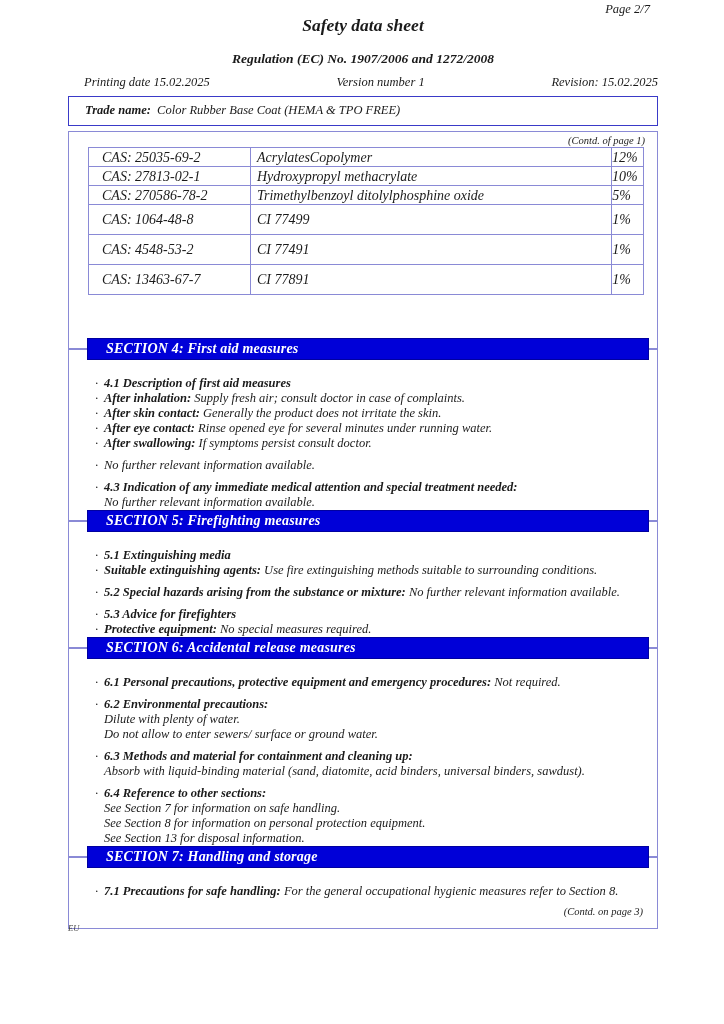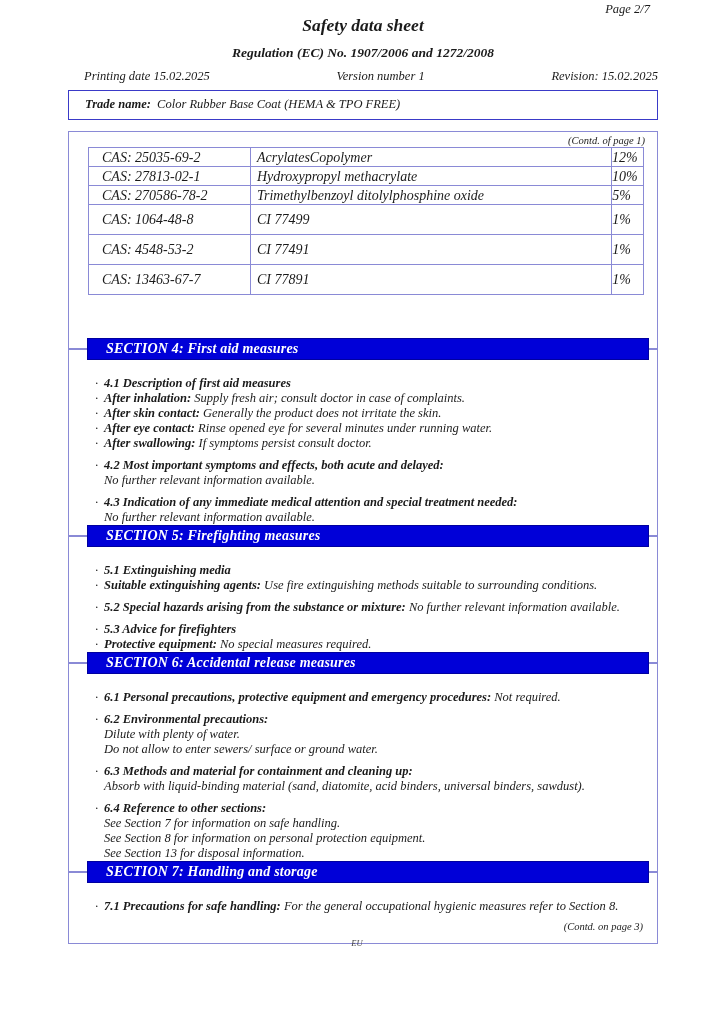--- a/index.html
+++ b/index.html
@@ -13,26 +13,26 @@
   html,body{background:#fff;}
   .page{
     width:724px;height:1024px;position:relative;overflow:hidden;
     background:#fff;color:var(--ink);
     font-family:"Liberation Serif","DejaVu Serif",serif;
     font-style:italic;font-size:12.5px;line-height:15px;
   }
   .inner{position:absolute;left:68px;top:2px;width:590px;}
   .pageno{text-align:right;padding-right:8px;font-size:12.5px;}
   .title{text-align:center;font-weight:bold;font-size:17.5px;margin-top:1px;}
-  .subtitle{text-align:center;font-weight:bold;font-size:13.5px;margin-top:12px;}
+  .subtitle{text-align:center;font-weight:bold;font-size:13.5px;margin-top:18px;}
   .metarow{display:flex;justify-content:space-between;margin-top:9px;padding-left:16px;font-size:12.5px;}
   .metarow .m{white-space:nowrap;}
   .tradebox{border:1px solid var(--trade-border);margin-top:6px;padding:6px 10px 7px 16px;}
   .tradebox .b{font-weight:bold;}
-  .tablebox{border:1px solid var(--box-border);margin-top:11px;height:218px;padding-top:3px;}
+  .tablebox{border:1px solid var(--box-border);margin-top:5px;height:218px;padding-top:3px;}
   .contd-of{text-align:right;font-size:10.5px;line-height:12px;padding-right:12px;}
   table.subst{border-collapse:collapse;margin-left:19px;width:555px;table-layout:fixed;}
   table.subst td{border:1px solid var(--box-border);font-size:14px;vertical-align:middle;overflow:hidden;white-space:nowrap;}
   table.subst td.cas{width:162px;padding-left:13px;}
   table.subst td.name{width:361px;padding-left:6px;}
   table.subst td.pct{width:32px;text-align:right;padding-right:12px;}
   table.subst tr{height:19px;}
   table.subst tr:nth-child(n+4){height:30px;}
   .sections{}
   .section-box{border:1px solid var(--box-border);position:relative;}
@@ -41,21 +41,21 @@
     margin:-12px 8px 0 18px;color:#fff;font-weight:bold;font-size:14px;
     padding:2px 0 0 18px;letter-spacing:0.2px;
   }
   .sec-content{padding:16px 12px 10px 35px;}
   .group{margin-bottom:7px;}
   .group:last-child{margin-bottom:0;}
   .line{position:relative;}
   .dot{position:absolute;left:-9px;top:0;}
   .b{font-weight:bold;}
   .contd-note{text-align:right;font-size:10.5px;line-height:12px;padding-right:2px;margin-top:1px;}
-  .eu{position:relative;text-align:center;font-size:8.5px;line-height:9px;margin-top:-5px;padding-right:12px;color:#444;}
+  .eu{position:relative;text-align:left;font-size:8.5px;line-height:9px;margin-top:-5px;padding-right:12px;color:#444;}
 </style>
 </head>
 <body>
 
 <div class="page">
   <div class="inner">
 
     <div class="pageno">Page 2/7</div>
     <div class="title">Safety data sheet</div>
     <div class="subtitle">Regulation (EC) No. 1907/2006 and 1272/2008</div>
@@ -114,21 +114,21 @@
           <div class="section-bar">SECTION 4: First aid measures</div>
           <div class="sec-content">
             <div class="group">
               <div class="line"><span class="dot">·</span><span class="b">4.1 Description of first aid measures</span></div>
               <div class="line"><span class="dot">·</span><span class="b">After inhalation:</span><span> Supply fresh air; consult doctor in case of complaints.</span></div>
               <div class="line"><span class="dot">·</span><span class="b">After skin contact:</span><span> Generally the product does not irritate the skin.</span></div>
               <div class="line"><span class="dot">·</span><span class="b">After eye contact:</span><span> Rinse opened eye for several minutes under running water.</span></div>
               <div class="line"><span class="dot">·</span><span class="b">After swallowing:</span><span> If symptoms persist consult doctor.</span></div>
             </div>
             <div class="group">
-              <div class="line"><span class="dot">·</span><span class="b">4.2 Most important symptoms and effects, both acute and delayed:</span></div>
+              <div class="line"><span class="dot">·</span></div>
               <div class="line"><span>No further relevant information available.</span></div>
             </div>
             <div class="group">
               <div class="line"><span class="dot">·</span><span class="b">4.3 Indication of any immediate medical attention and special treatment needed:</span></div>
               <div class="line"><span>No further relevant information available.</span></div>
             </div>
           </div>
         </div>
         <div class="section-box">
           <div class="section-bar">SECTION 5: Firefighting measures</div>

